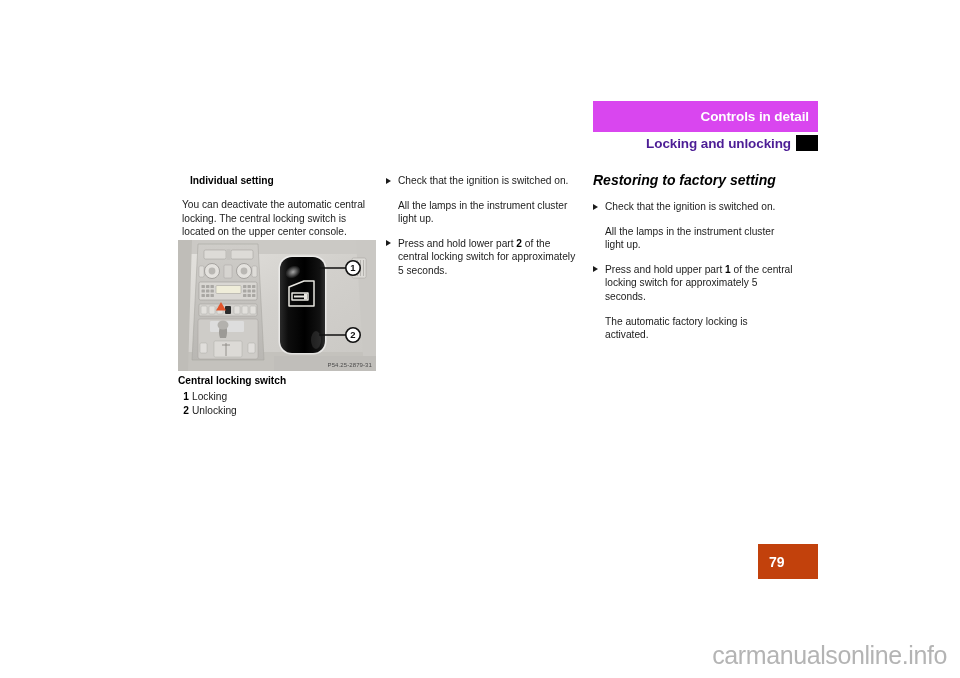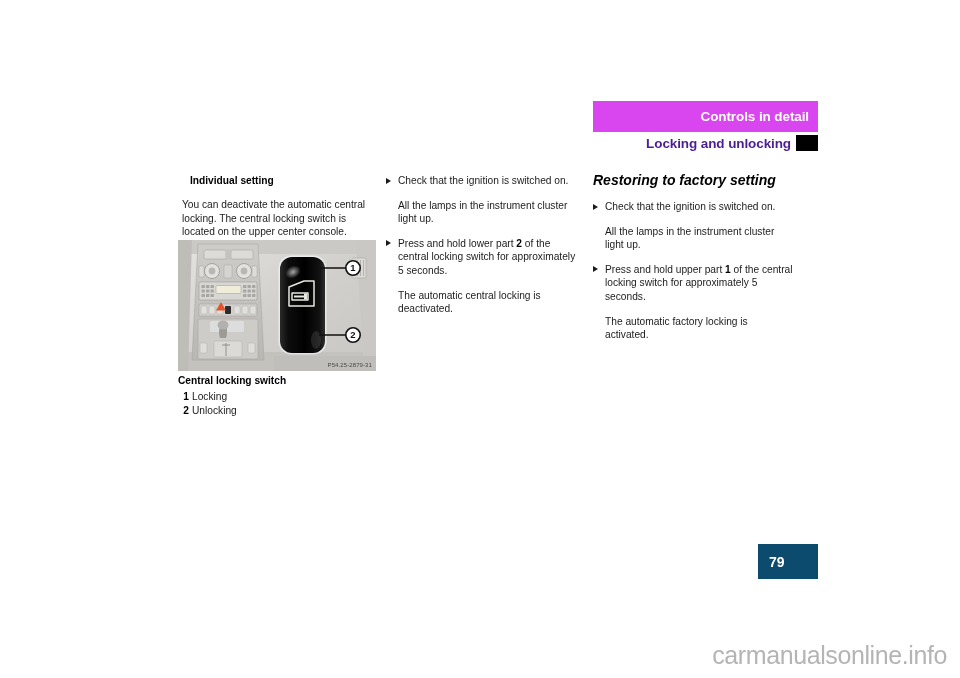--- a/index.html
+++ b/index.html
@@ -173,21 +173,21 @@
     box-sizing: border-box;
   }
 
   
   .page-num-box {
     position: absolute;
     left: 758px;
     top: 544px;
     width: 60px;
     height: 35px;
-    background: #0c4a6e;
+    background: #c2410c;
     color: #ffffff;
     font-size: 14px;
     font-weight: bold;
     display: flex;
     align-items: center;
     padding-left: 11px;
     box-sizing: border-box;
   }
 
   
@@ -361,21 +361,20 @@
   <div class="bullet-item">
     <span class="bullet-mark"></span>
     <span>Check that the ignition is switched on.</span>
   </div>
   <p class="sub-para">All the lamps in the instrument cluster light up.</p>
 
   <div class="bullet-item">
     <span class="bullet-mark"></span>
     <span>Press and hold lower part </span><b class="inline-num">2</b><span> of the central locking switch for approximately 5 seconds.</span>
   </div>
-  <p class="sub-para last">The automatic central locking is deactivated.</p>
 </div>
 
 <div class="col col-3">
   <h2 class="sec-head-italic">Restoring to factory setting</h2>
 
   <div class="bullet-item">
     <span class="bullet-mark"></span>
     <span>Check that the ignition is switched on.</span>
   </div>
   <p class="sub-para">All the lamps in the instrument cluster light up.</p>

